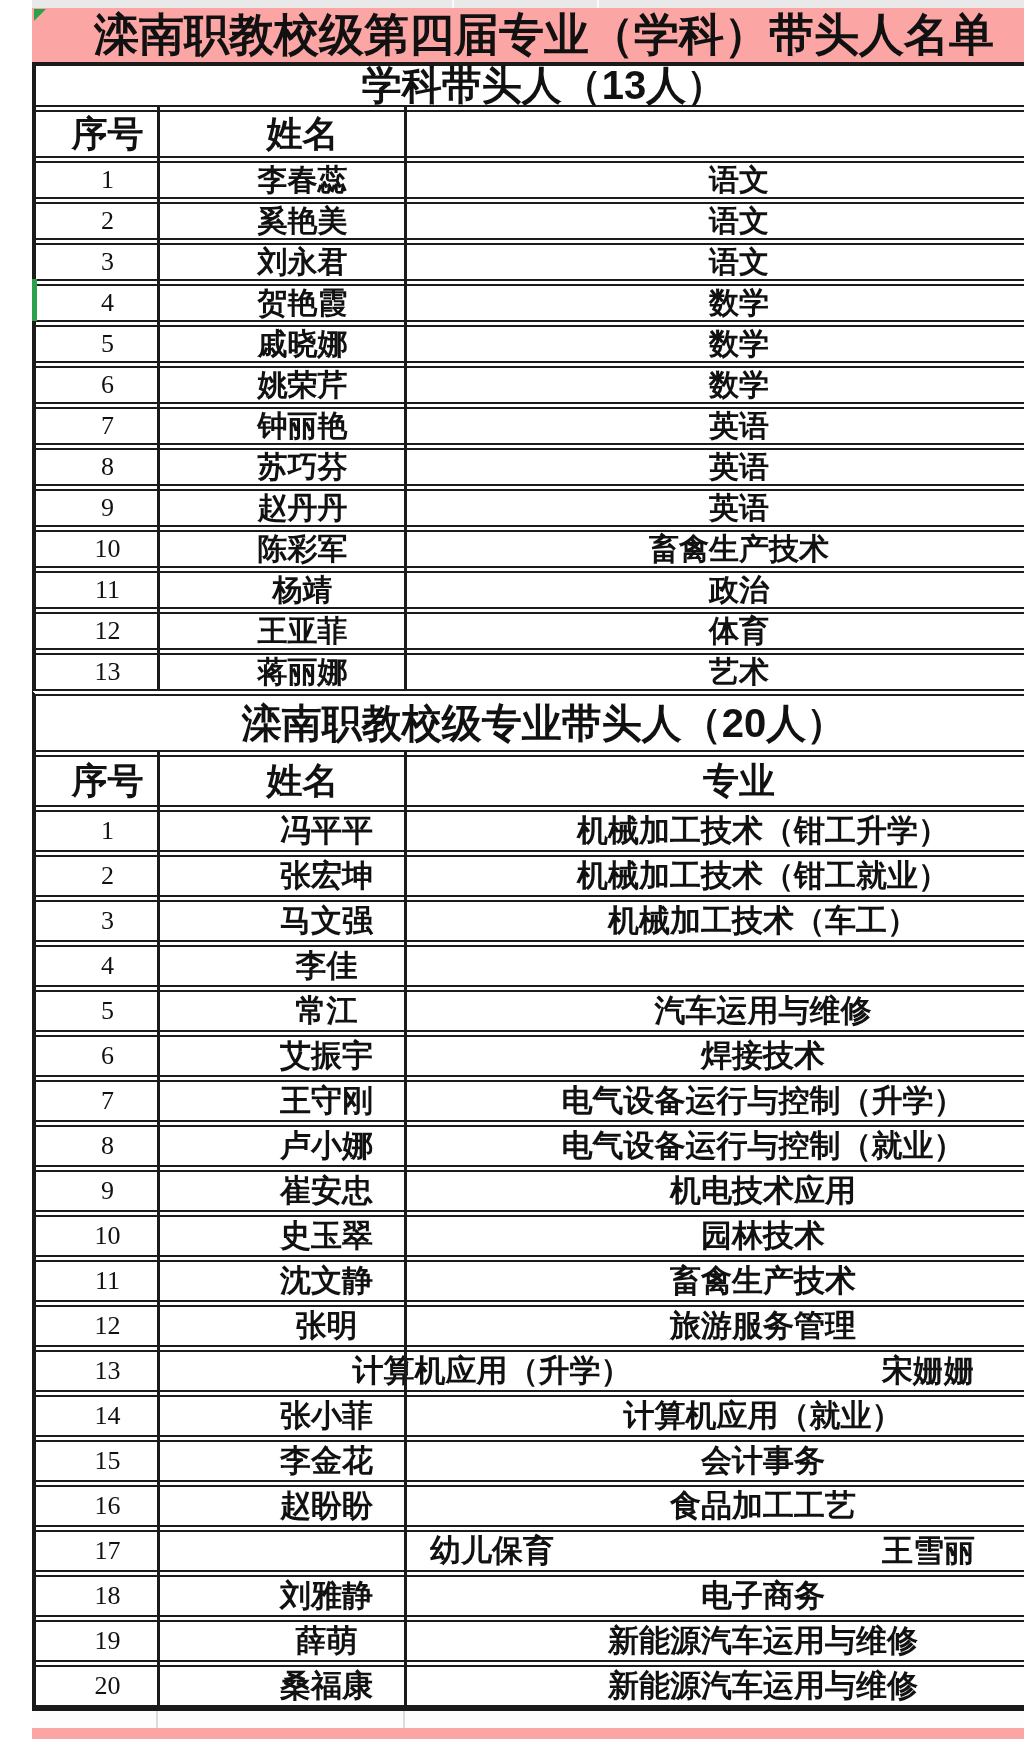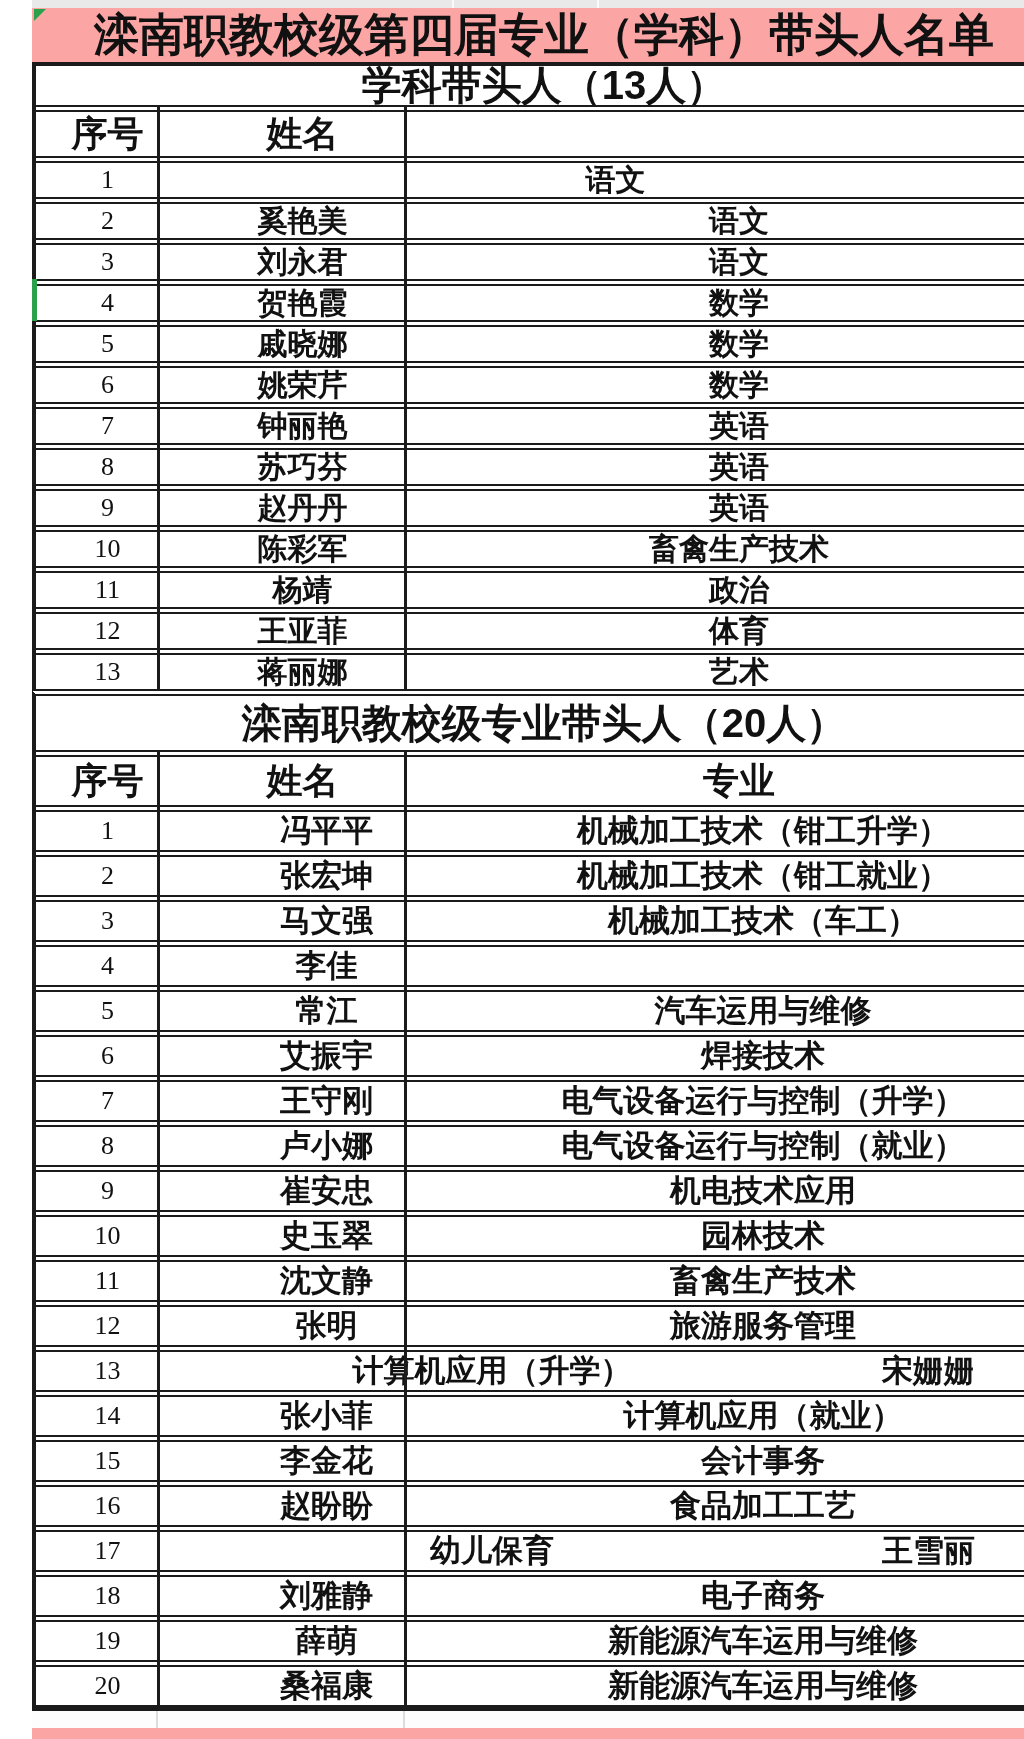--- a/index.html
+++ b/index.html
@@ -86,20 +86,21 @@
 
   <div class="tbl" id="t1">
     <div class="hrow">
       <div class="cell c0 hc">序号</div>
       <div class="cell c1 hc">姓名</div>
     </div>
     <i class="vline v1"></i>
     <i class="vline v2"></i>
   <div class="drow">
         <div class="cell c0">1</div>
+        <div class="cell c1">李春蕊</div>
         <div class="cell c2">语文</div>
       </div>
       <div class="drow">
         <div class="cell c0">2</div>
         <div class="cell c1">奚艳美</div>
         <div class="cell c2">语文</div>
       </div>
       <div class="drow">
         <div class="cell c0">3</div>
         <div class="cell c1">刘永君</div>

